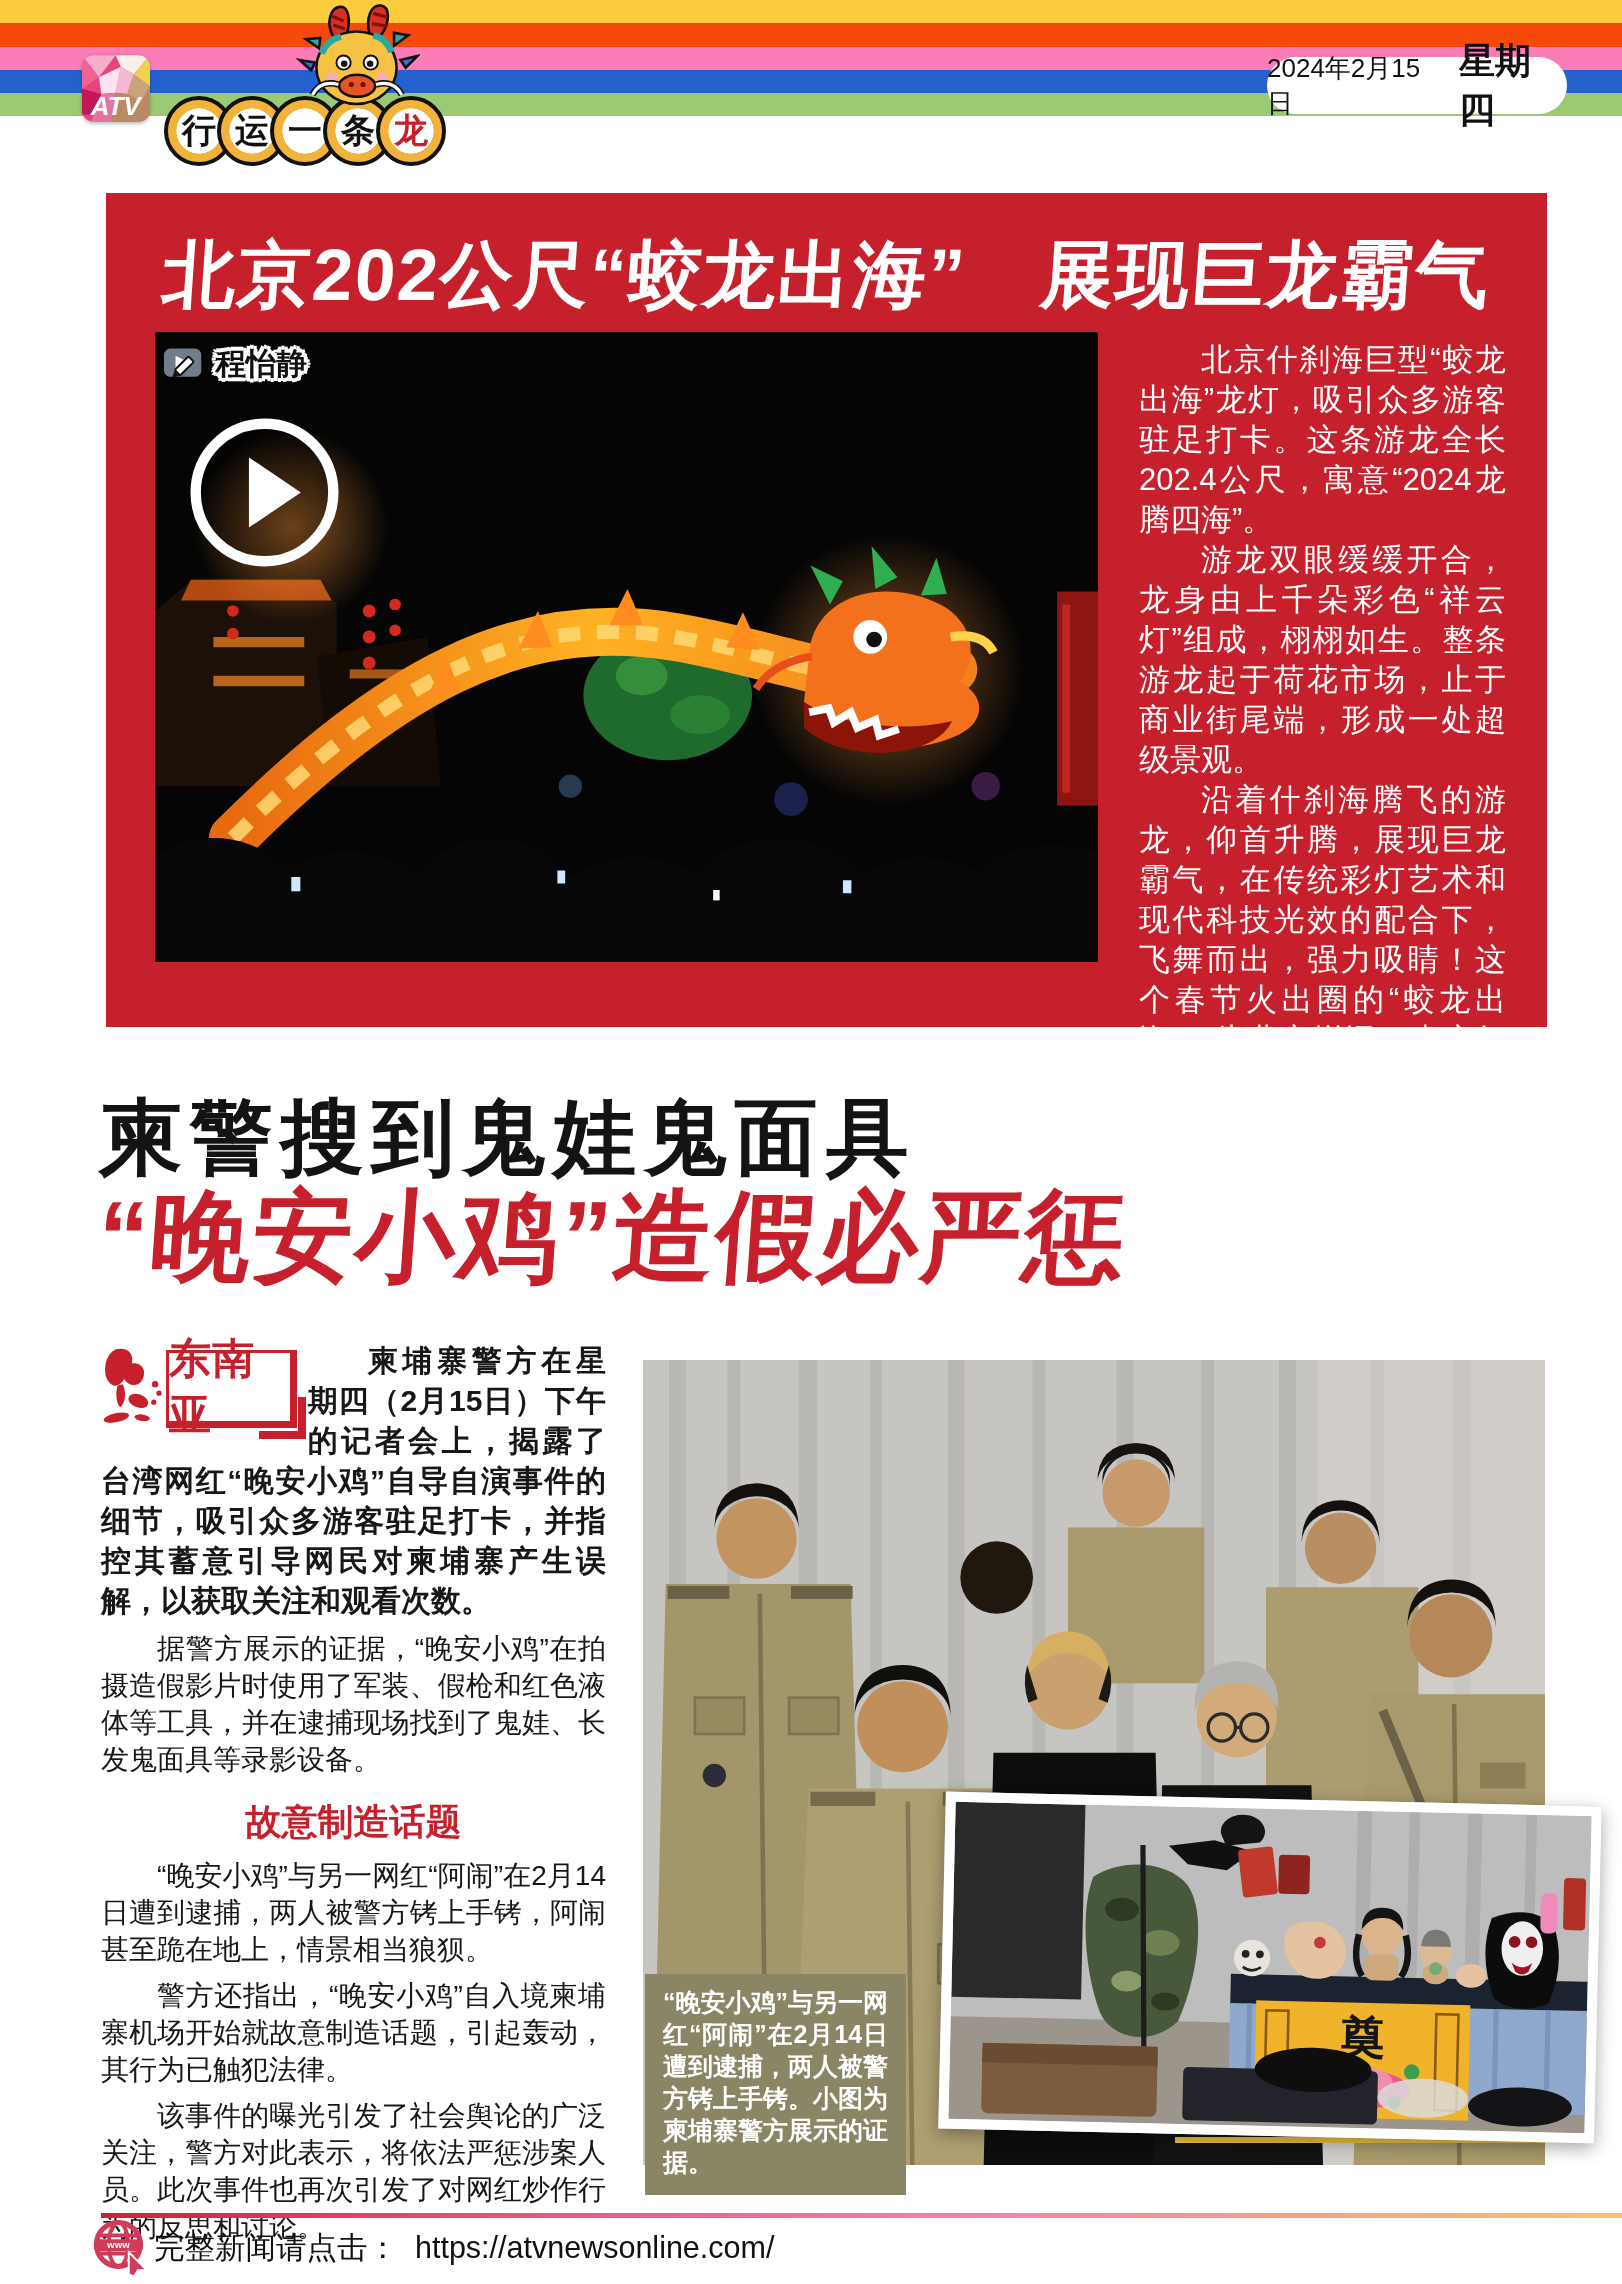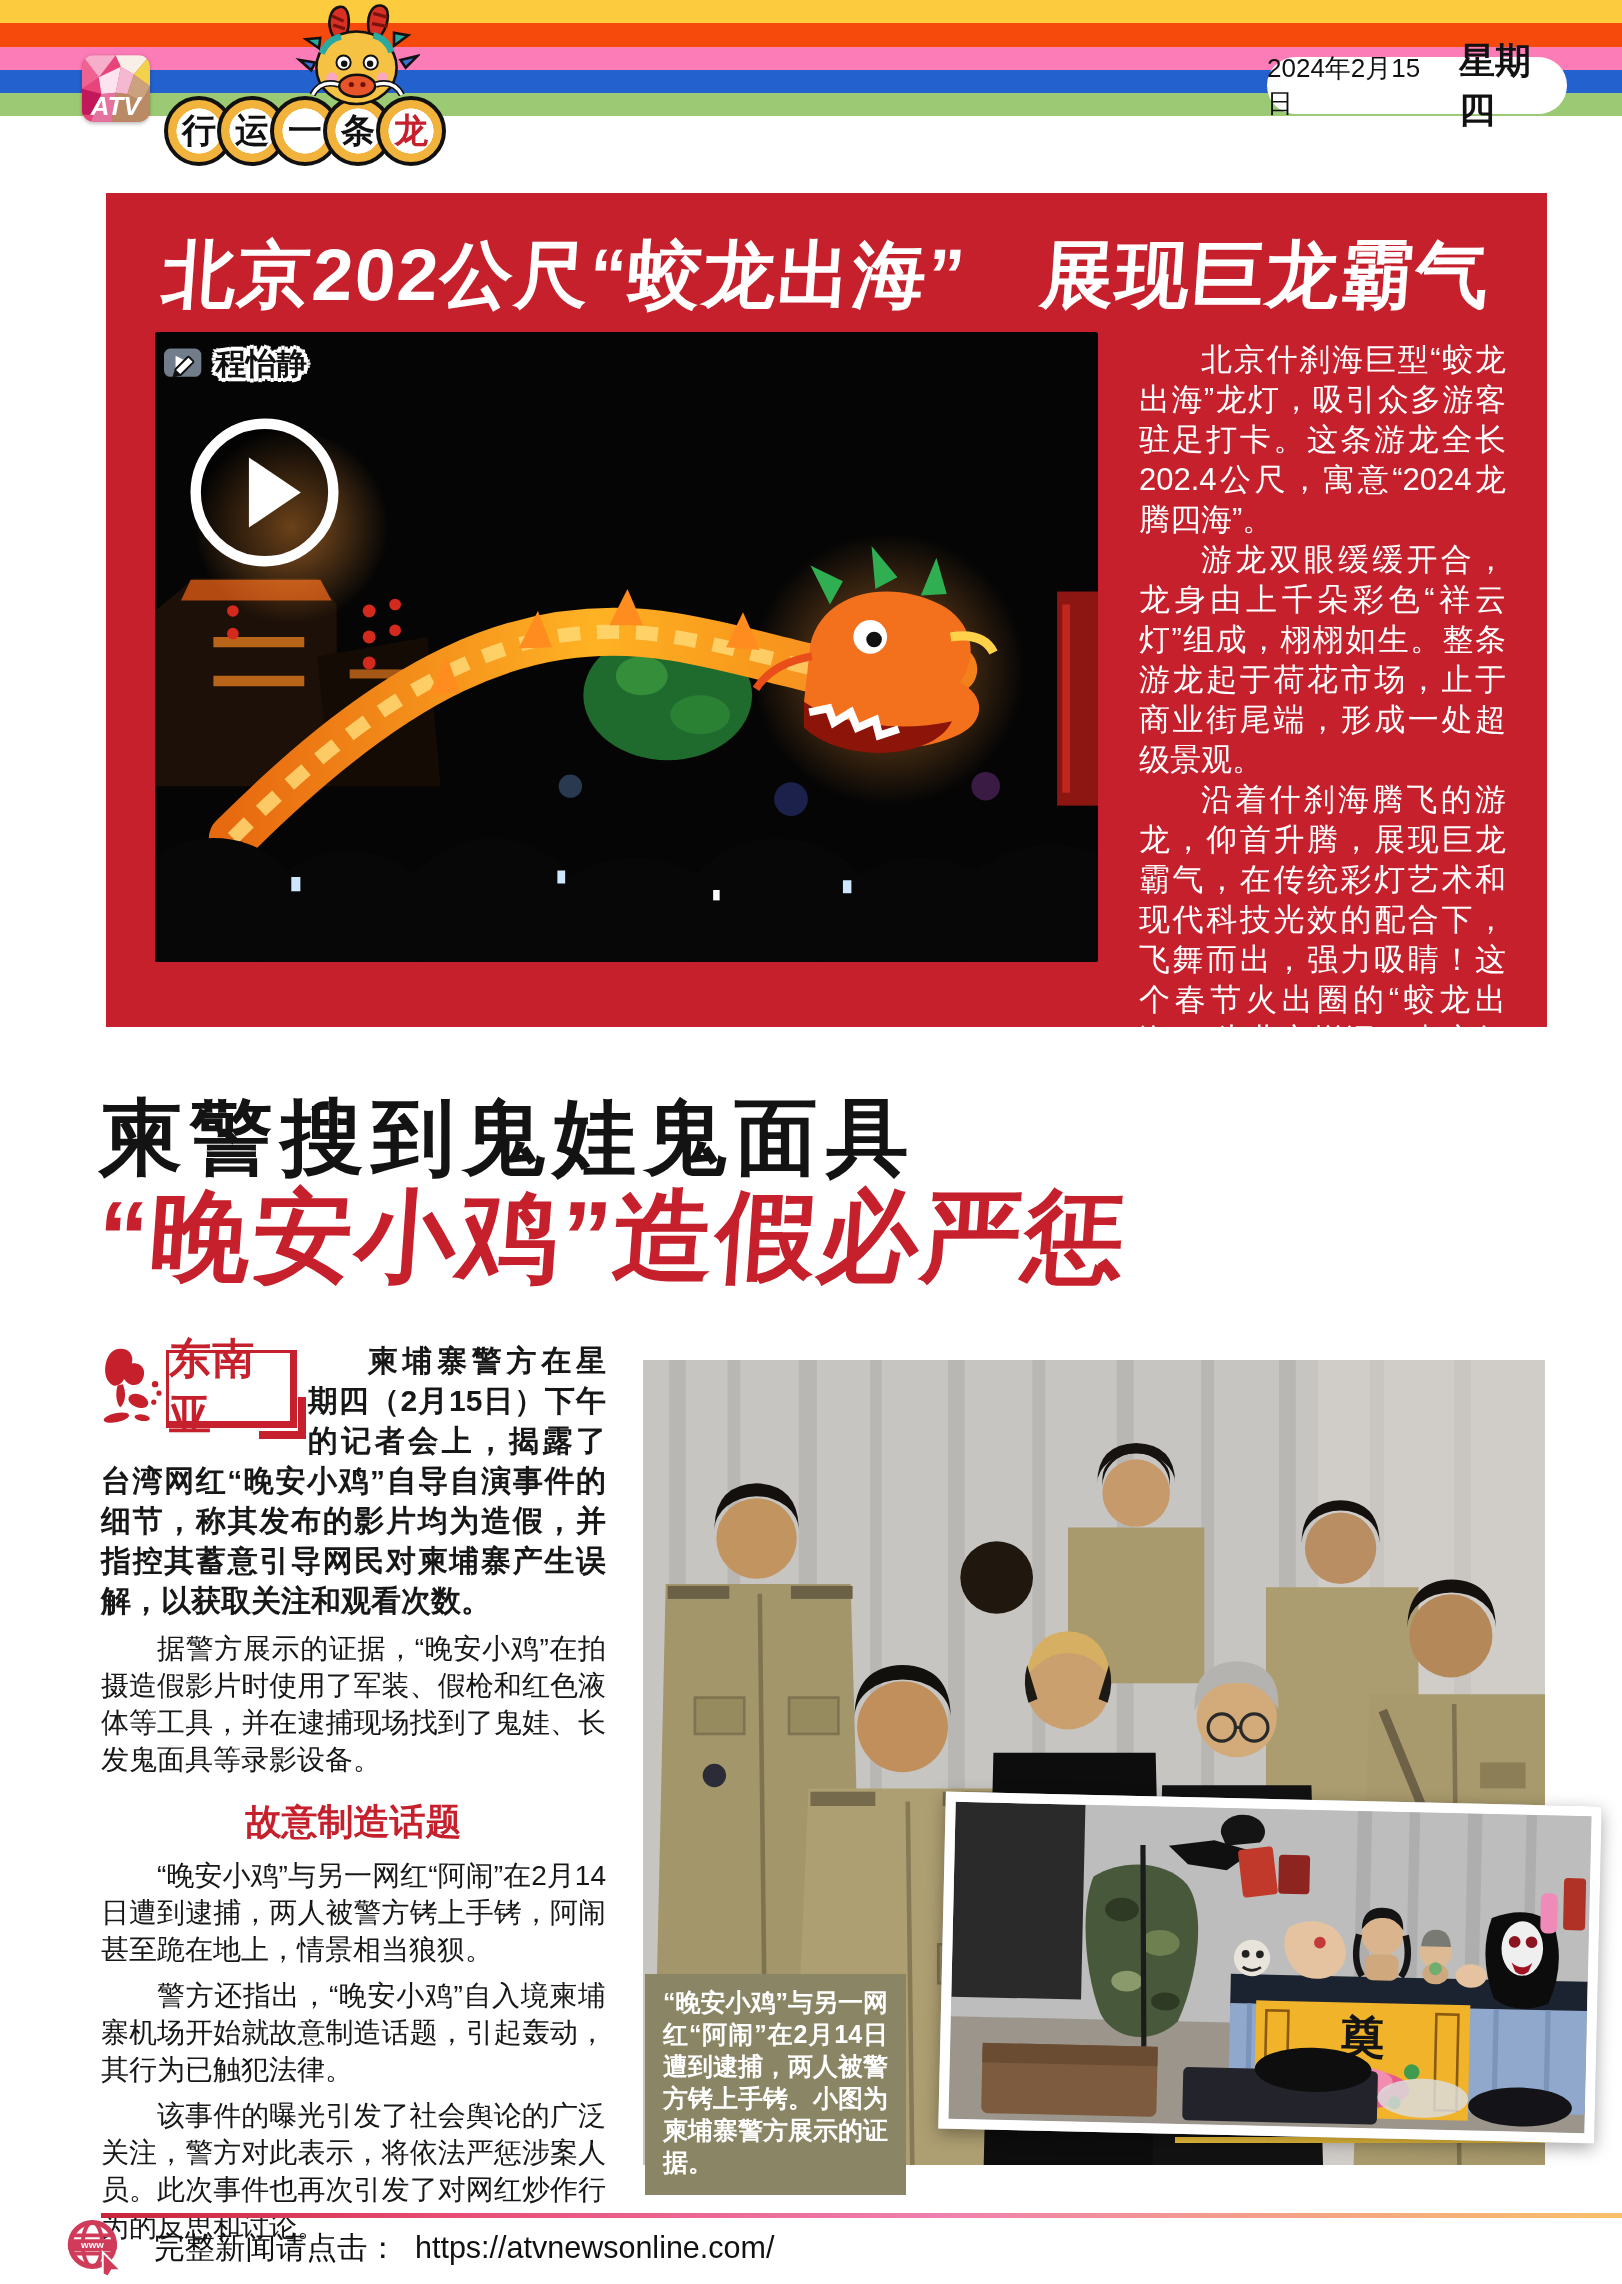--- a/index.html
+++ b/index.html
@@ -66,21 +66,21 @@
   .main-photo{left:643px;top:1360px;width:902px;height:805px;overflow:hidden;background:#c7c5c2;}
   .yellow-bar{left:1175px;top:2137px;width:370px;height:5.8px;background:#f2c53d;}
   .inset-photo{left:942px;top:1799px;width:636px;height:317px;border:10.4px solid #fff;
      transform:rotate(1.3deg);box-shadow:0 5.2px 17px rgba(0,0,0,.35);overflow:hidden;background:#bdbdbd;}
   .caption-box{left:645px;top:1974px;width:261px;height:221px;background:#8a8565;box-sizing:border-box;
      padding:12px 18px;color:#fff;font-size:25px;font-weight:bold;line-height:32px;text-align:justify;}
 
   
   .footer-line{left:101px;top:2213px;width:1522px;height:4.5px;
      background:linear-gradient(90deg,#c82339 0%,#e84b72 22%,#ef7fae 55%,#f5a483 80%,#f8c06a 100%);}
-  .footer-icon{left:65px;top:2216px;width:60px;height:62px;}
+  .footer-icon{left:91px;top:2216px;width:60px;height:62px;}
   .footer-text{left:154px;top:2228px;display:flex;gap:17px;align-items:baseline;}
   .footer-label{font-size:30.5px;color:#111;}
   .footer-url{font-size:30.5px;color:#111;text-decoration:none;font-family:"Liberation Sans",sans-serif;}
 </style>
 </head>
 <body>
 
 <div class="page">
 
   <div>
@@ -279,21 +279,21 @@
             <circle cx="96" cy="74" r="4"></circle>
             <circle cx="88" cy="88" r="4"></circle>
         </g>
       </svg>
       <div class="sea-box">
         <span>东南亚</span>
       </div>
       <div class="sea-corner"></div>
     </div>
 
-    <p class="lead-par">柬埔寨警方在星期四（2月15日）下午的记者会上，揭露了台湾网红“晚安小鸡”自导自演事件的细节，称其发布的影片均为造假，并指控其蓄意引导网民对柬埔寨产生误解，以获取关注和观看次数。</p>
+    <p class="lead-par">柬埔寨警方在星期四（2月15日）下午的记者会上，揭露了台湾网红“晚安小鸡”自导自演事件的细节，吸引众多游客驻足打卡，并指控其蓄意引导网民对柬埔寨产生误解，以获取关注和观看次数。</p>
     <p class="body-par">据警方展示的证据，“晚安小鸡”在拍摄造假影片时使用了军装、假枪和红色液体等工具，并在逮捕现场找到了鬼娃、长发鬼面具等录影设备。</p>
     <div class="subhead">故意制造话题</div>
     <p class="body-par" style="margin-top:0;">“晚安小鸡”与另一网红“阿闹”在2月14日遭到逮捕，两人被警方铐上手铐，阿闹甚至跪在地上，情景相当狼狈。</p>
     <p class="body-par">警方还指出，“晚安小鸡”自入境柬埔寨机场开始就故意制造话题，引起轰动，其行为已触犯法律。</p>
     <p class="body-par">该事件的曝光引发了社会舆论的广泛关注，警方对此表示，将依法严惩涉案人员。此次事件也再次引发了对网红炒作行为的反思和讨论。</p>
   </div>
 
   <div class="abs main-photo">
     <svg width="902" height="805" viewBox="0 0 1390 1240" preserveAspectRatio="none">
       <rect width="1390" height="1240" fill="#c7c5c2"></rect>

